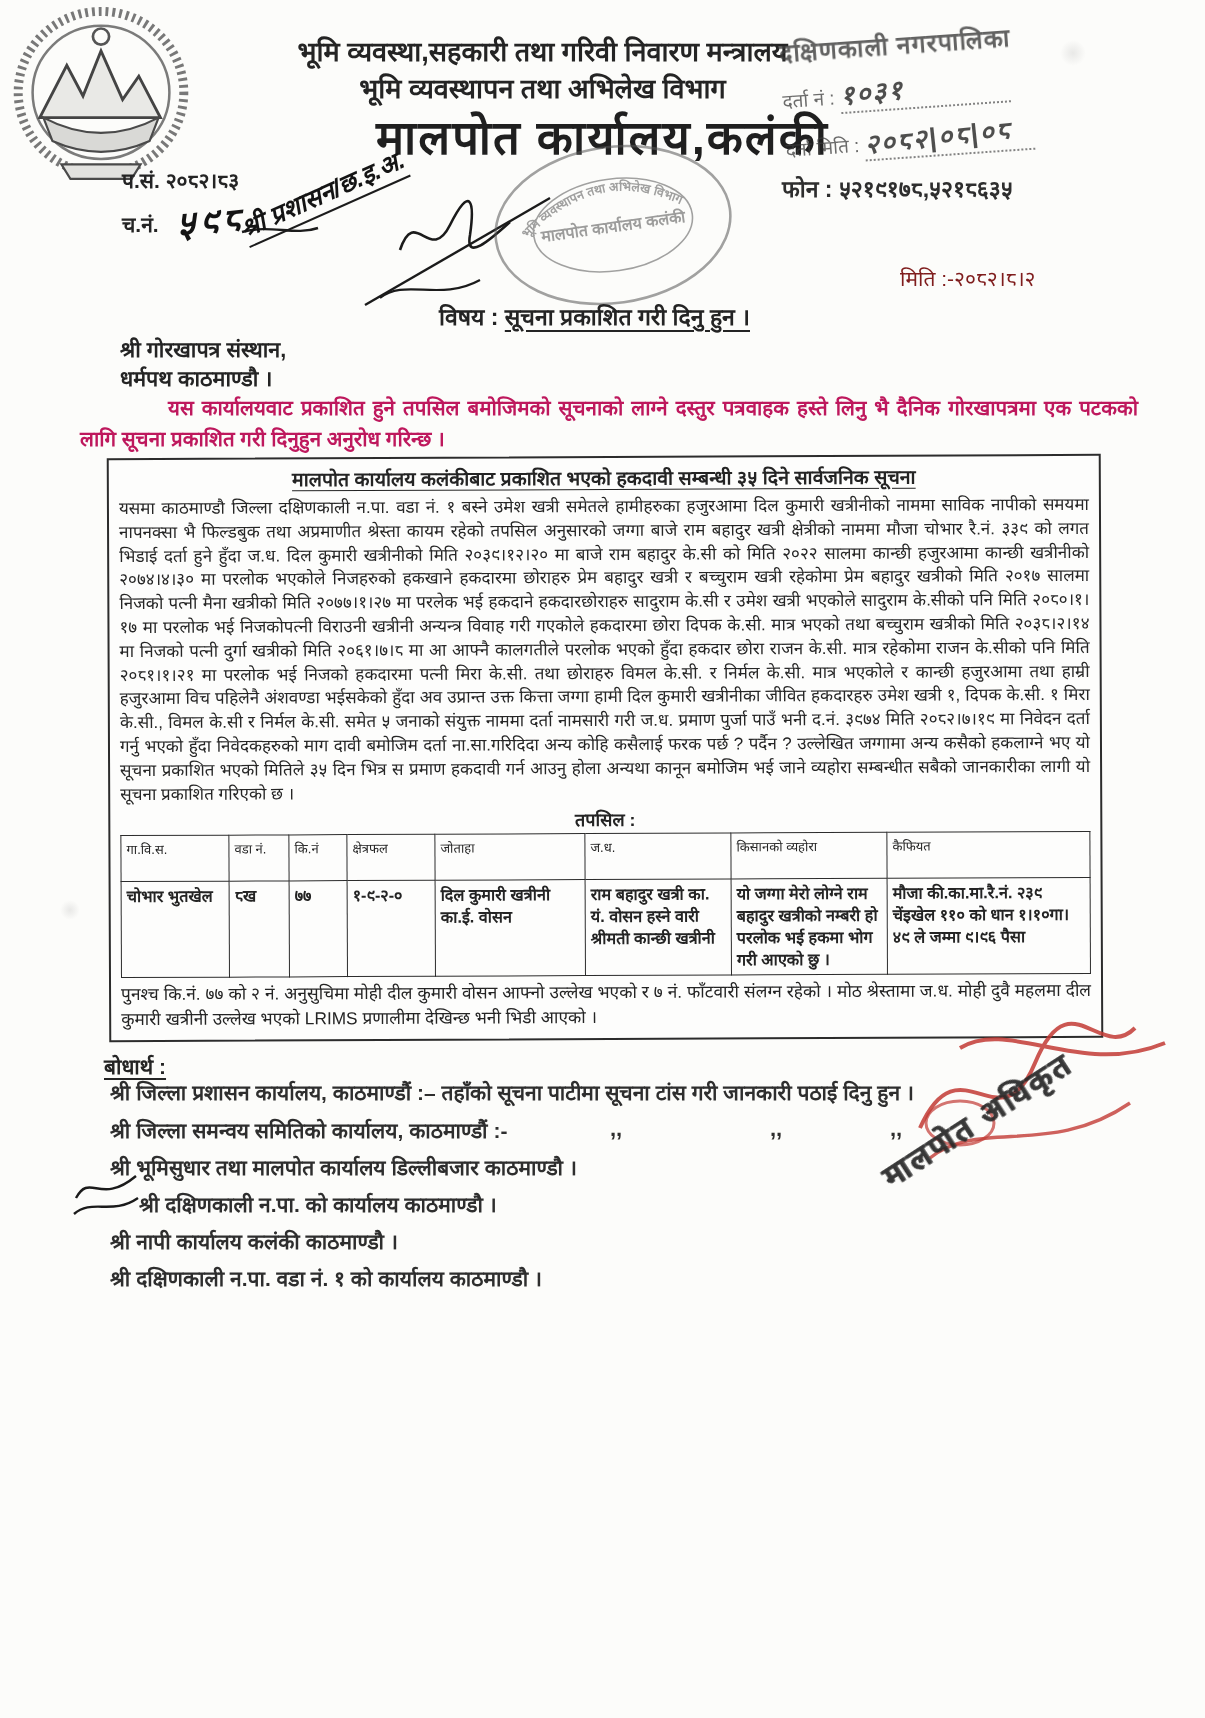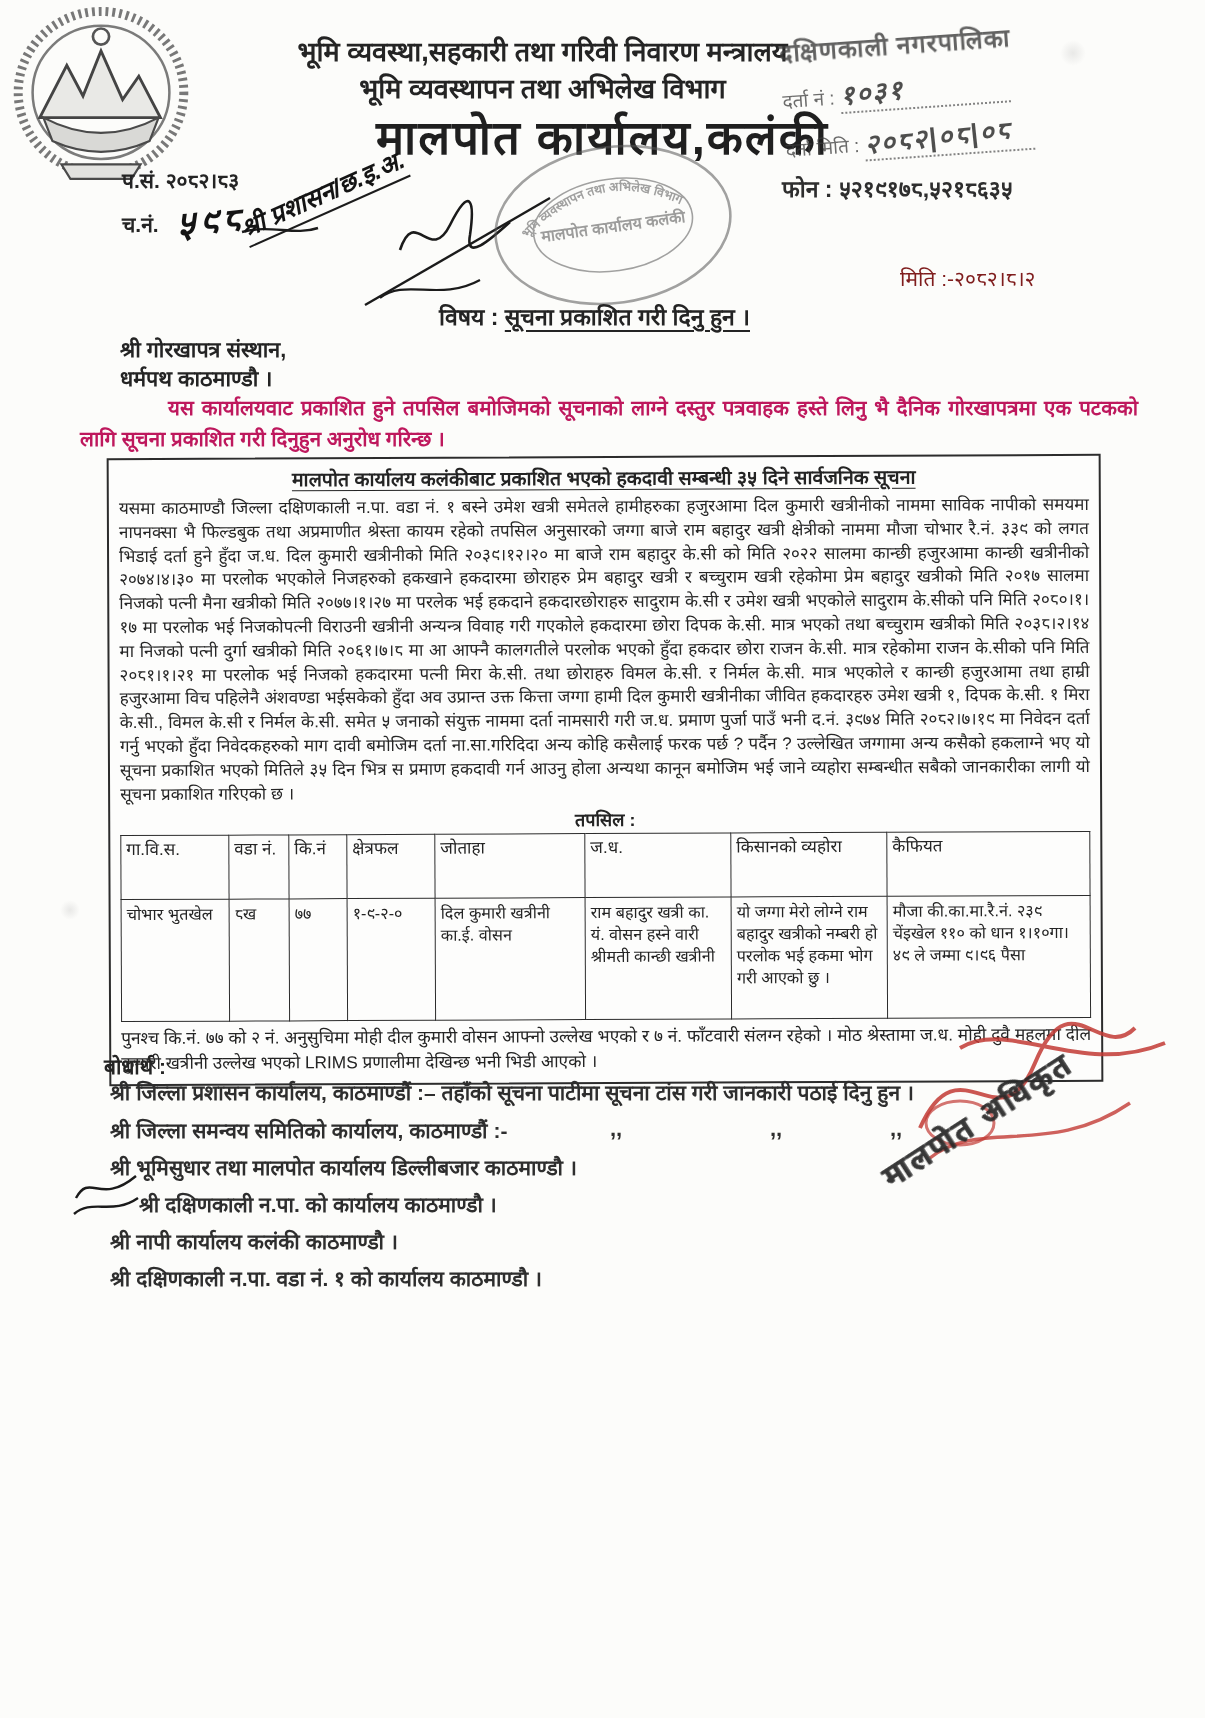--- a/index.html
+++ b/index.html
@@ -51,26 +51,26 @@
   
   .notice-box { left:108px; top:456px; width:994px; border:2px solid #2c2c2c; padding:4px 10px 8px 10px;
                 transform:rotate(-0.25deg); background:rgba(255,255,255,.35); }
   .notice-title { text-align:center; font-size:19.5px; font-weight:bold; text-decoration:underline;
                   text-underline-offset:4px; margin:2px 0 4px 0; }
   .notice-body  { font-size:17px; line-height:23.8px; text-align:justify; color:#262626; }
   .tapasil { text-align:center; font-size:18px; font-weight:bold; margin:3px 0 2px 0; }
   table.sched { border-collapse:collapse; width:100%; table-layout:fixed; }
   table.sched th, table.sched td { border:1.6px solid #2c2c2c; font-size:16.2px; padding:3px 5px;
                   vertical-align:top; text-align:left; font-weight:normal; line-height:22px; }
-  table.sched th { font-size:17px; height:64px; }
-  table.sched td { height:122px; }
+  table.sched th { font-size:13px; height:46px; }
+  table.sched td { height:96px;font-weight:bold; }
   .footnote { font-size:17.3px; line-height:25px; margin-top:4px; text-align:justify; }
 
   
-  .bodhartha-label { left:104px; top:1052px; font-size:21px; font-weight:bold; text-underline-offset:4px; }
+  .bodhartha-label { left:104px; top:1052px; font-size:21px; font-weight:bold; text-decoration:underline; text-underline-offset:4px; }
   .cc-item { left:110px; font-size:21px; font-weight:bold; color:#2e2e2e; white-space:nowrap; }
   .ditto { position:absolute; font-size:22px; font-weight:bold; }
 
   
   .officer-stamp { left:858px; top:1068px; width:330px; font-size:31px; font-weight:bold; color:#272727;
                    transform:rotate(-33deg); letter-spacing:3px; opacity:.92; filter:blur(.3px);
                    text-shadow:1.5px 0 0 #3a3a3a; }
   .red-sig { left:900px; top:1008px; width:290px; height:170px; }
 
   .speck { position:absolute; border-radius:50%; background:radial-gradient(circle,#9a9a9a33,#9a9a9a00 70%); }

